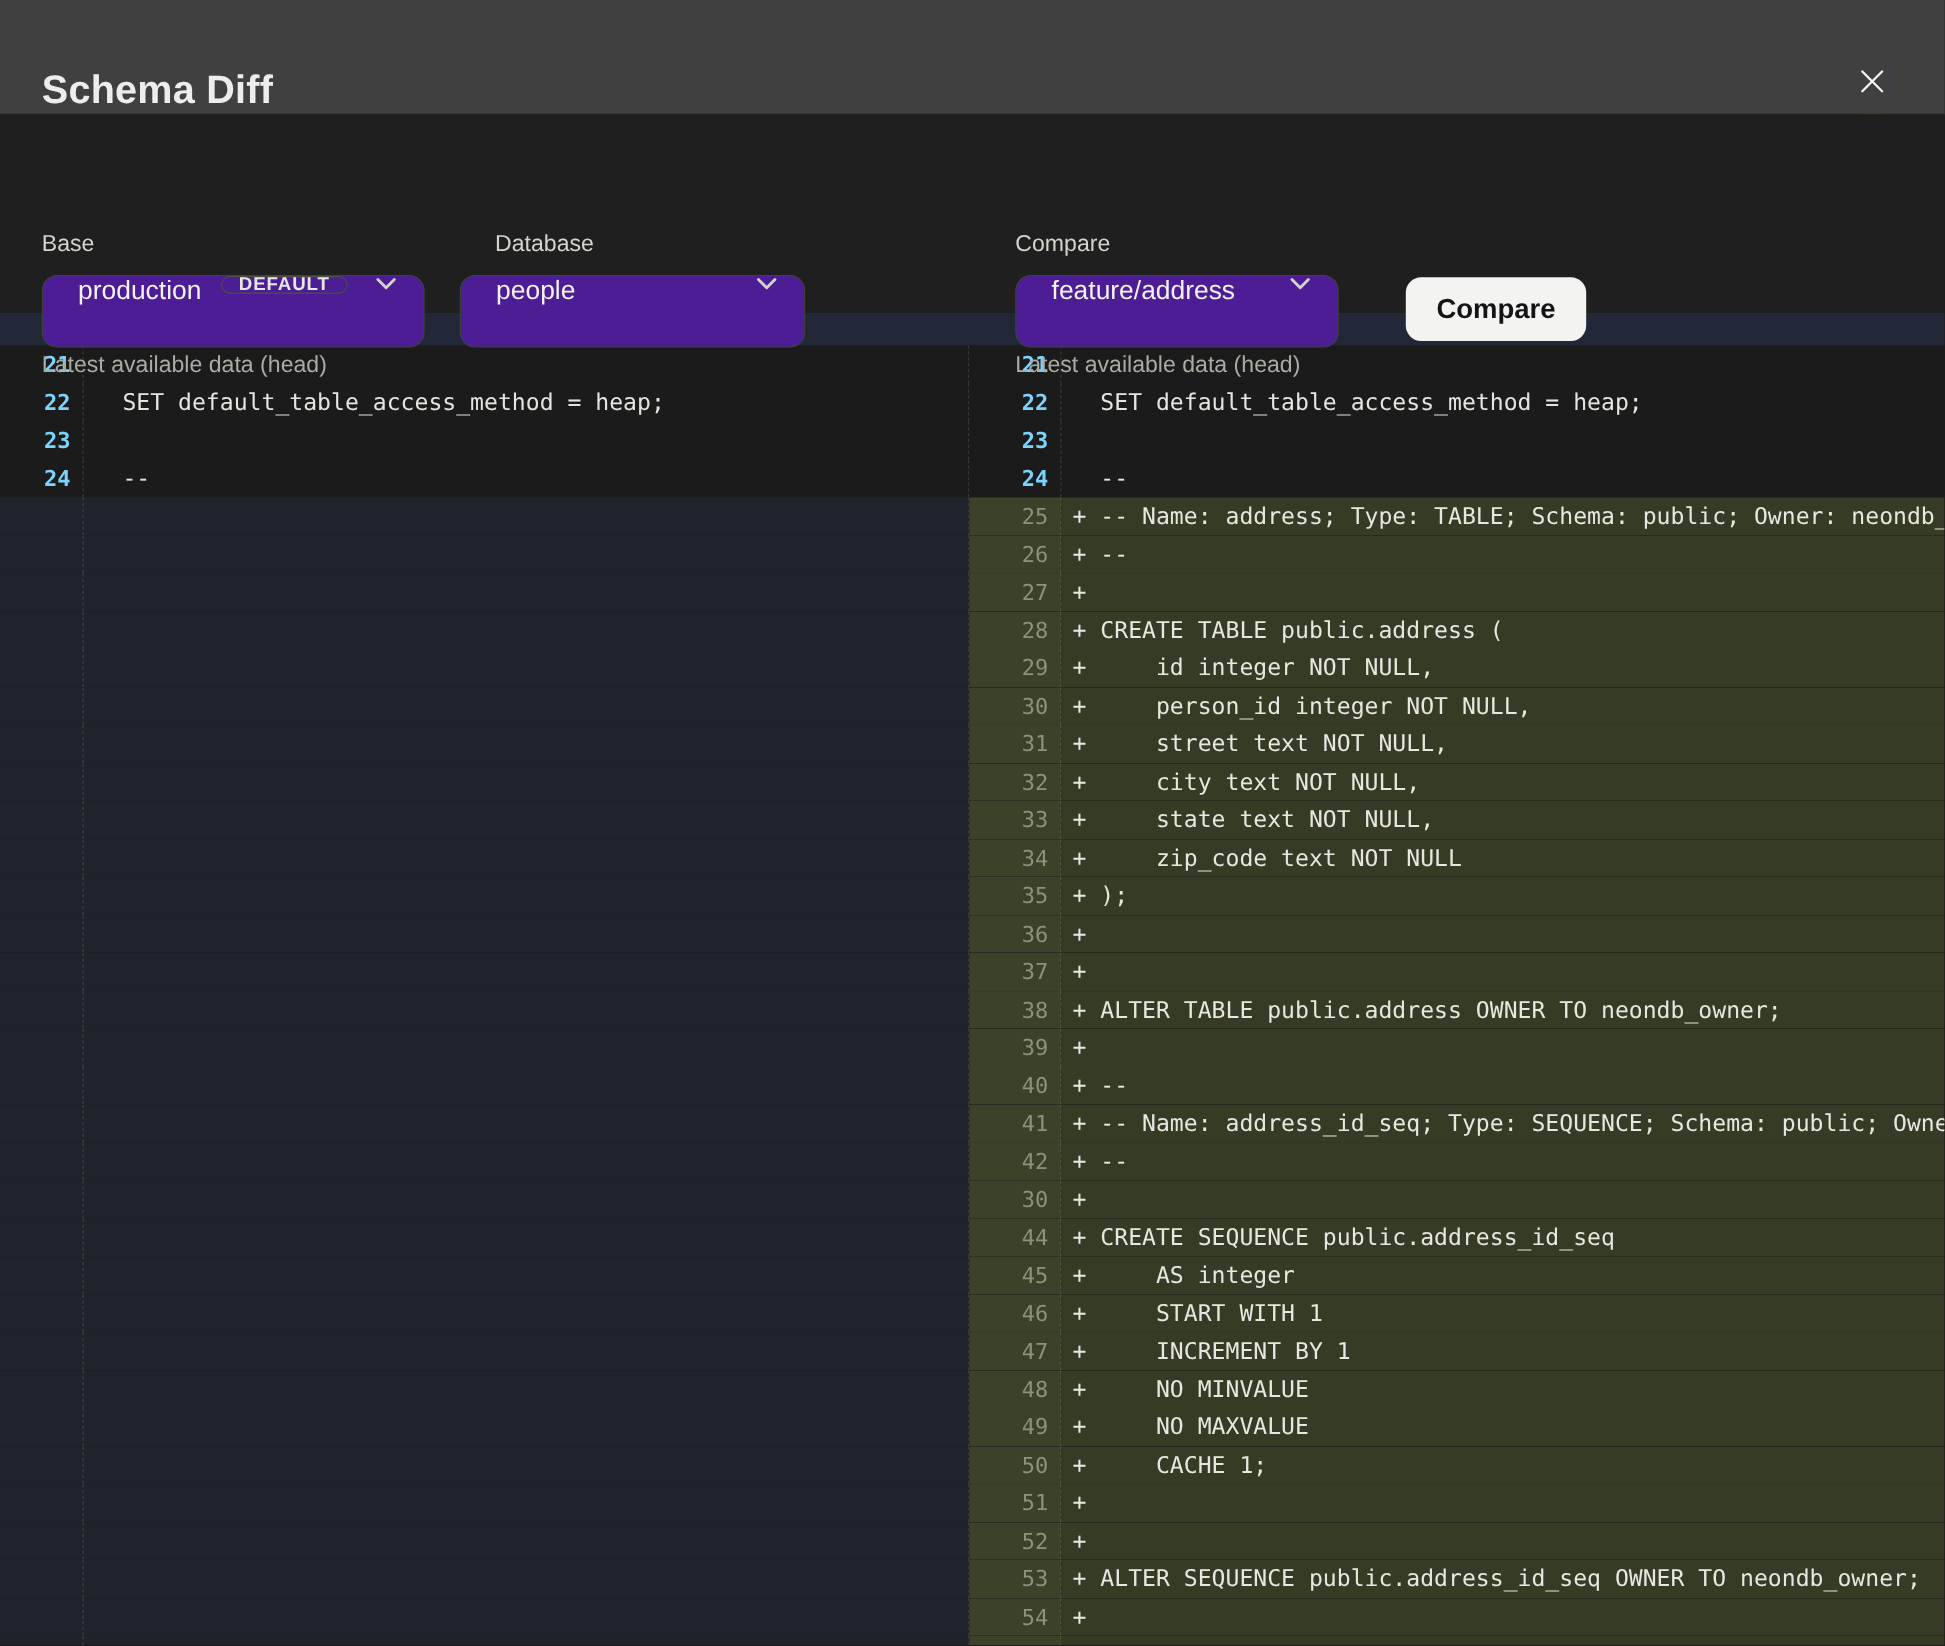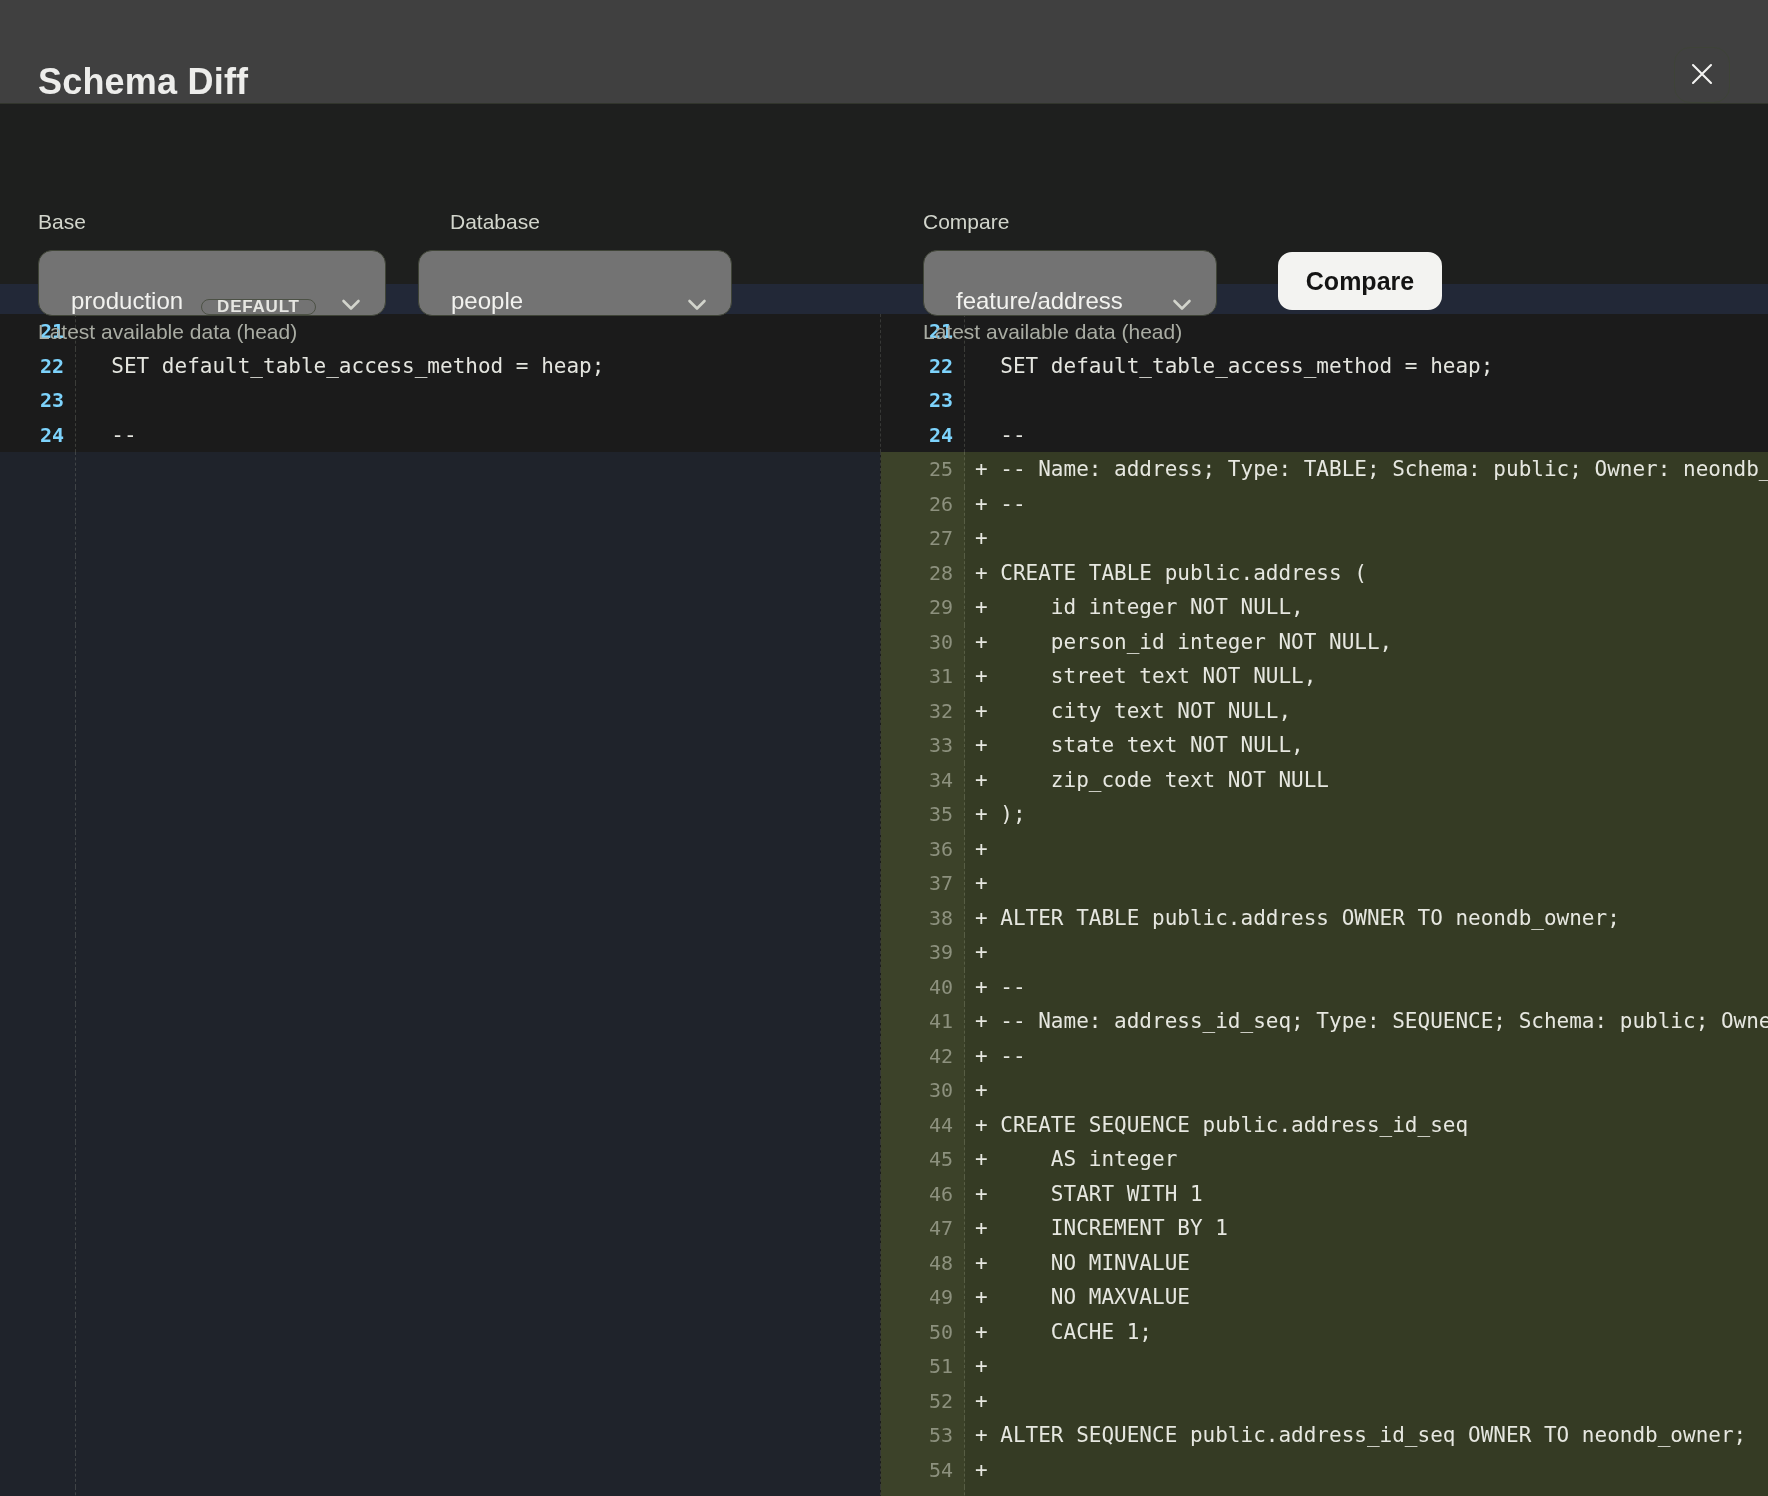--- a/index.html
+++ b/index.html
@@ -15,21 +15,21 @@
   .close-btn { margin-left:auto; width:56px; height:56px; border-radius:16px;
                border:1px solid #3e4338; background:transparent; display:flex;
                align-items:center; justify-content:center; cursor:pointer; }
 
   
   .controls { position:relative; height:180px; flex:0 0 180px; background:#1e1f1e; }
   .ctl-label { position:absolute; top:106px; font-size:21px; font-weight:500; color:#d2d5cc; }
   .lbl-base { left:38px; } .lbl-db { left:418px;margin-left:32px; } .lbl-cmp { left:923px; }
 
   .dropdown { position:absolute; top:146px; height:66px; border:1px solid #3f4437;
-              border-radius:14px; background:#737373; display:flex; align-items:flex-end;
+              border-radius:14px; background:#4c1d95; display:flex; align-items:flex-start;
               padding:0 24px 0 32px; cursor:pointer; }
   .dd-base { left:38px;  width:348px; }
   .dd-db   { left:418px; width:314px; }
   .dd-cmp  { left:923px; width:294px; }
   .dd-value { font-size:24px; color:#f2f2ef; white-space:nowrap; }
   .badge { margin-left:18px; height:16px; padding:0 15px; border:1px solid #4c5145;
            border-radius:15px; display:inline-flex; align-items:center;
            font-size:17px; font-weight:600; letter-spacing:.8px; color:#e6e6e2; }
   .chev { margin-left:auto; flex:0 0 auto; }
 

